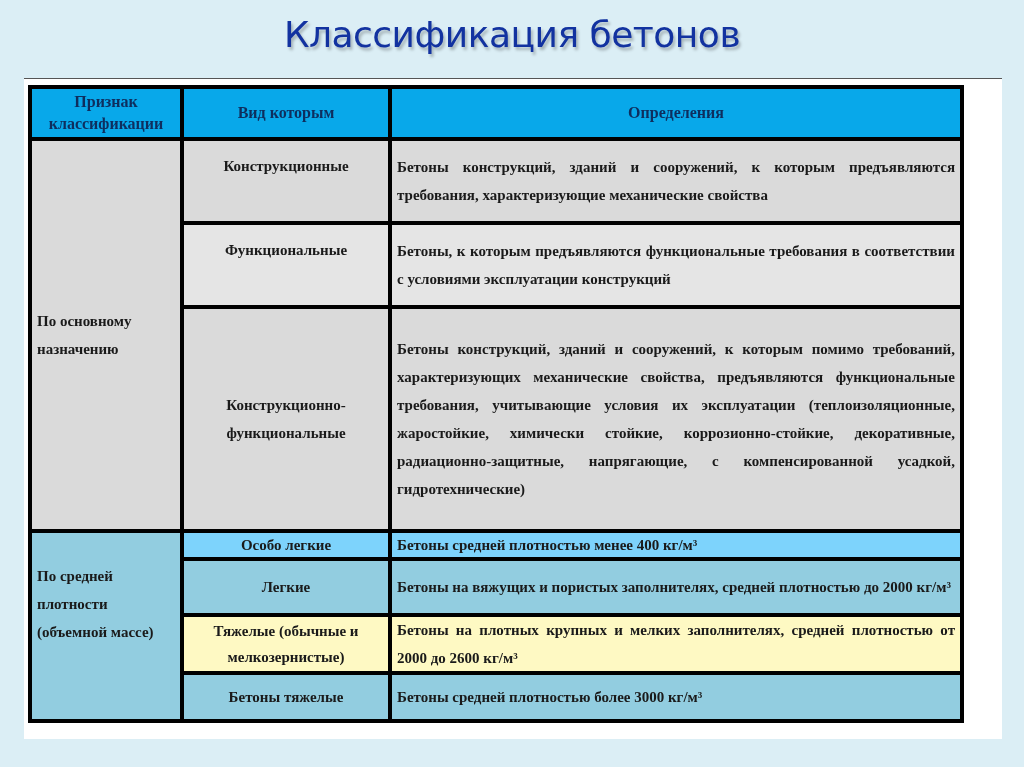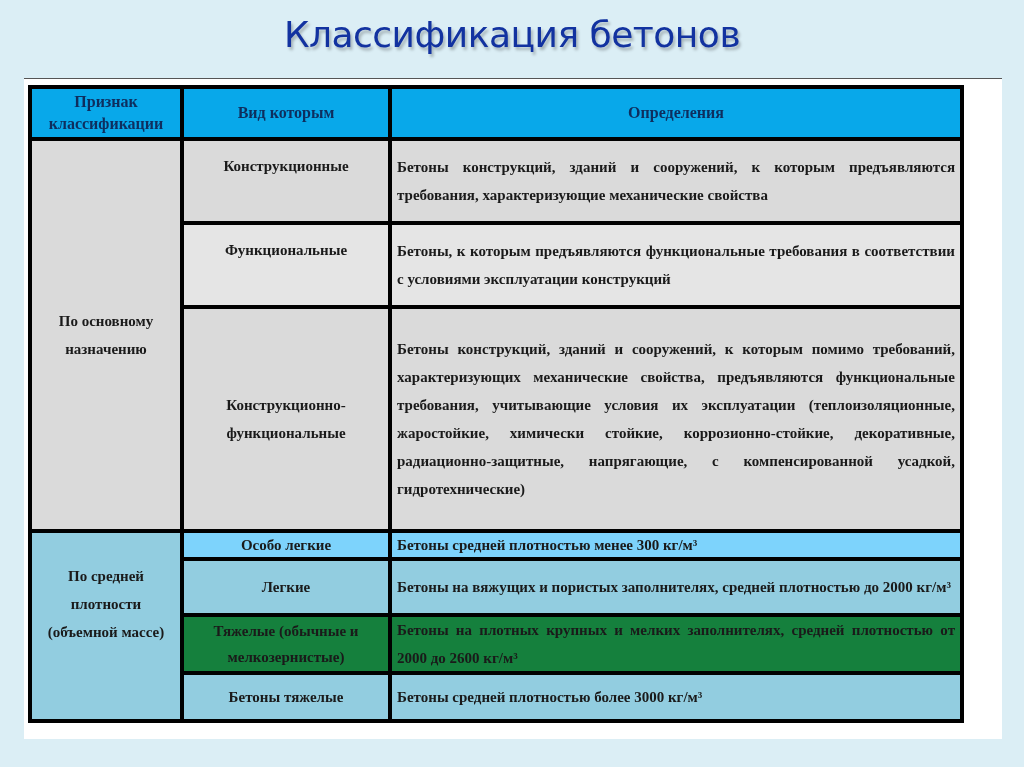--- a/index.html
+++ b/index.html
@@ -43,23 +43,23 @@
     background: #08a8ea;
     color: #0e2e5e;
     font-size: 16px;
     line-height: 22px;
     text-align: center;
   }
   .c-gray { background: #dadada; }
   .c-tan { background: #e5e5e5; }
   .c-lblue { background: #7dd3fc; }
   .c-blue { background: #92cde0; }
-  .c-mid { background: #15803d; }
+  .c-mid { background: #fef9c3; }
   .just { text-align: justify; text-align-last: left; }
-  .group { text-align: center; font-size: 17px; line-height: 26px; }
+  .group { font-size: 17px; line-height: 26px; }
   .kind { text-align: center; }
 </style>
 </head>
 <body>
 
 <div class="title">Классификация бетонов</div>
 
 <div class="sheet">
   <table class="tbl">
     <colgroup>
@@ -84,21 +84,21 @@
       <td class="c-tan just">Бетоны, к которым предъявляются функциональные требования в соответствии с условиями эксплуатации конструкций</td>
     </tr>
     <tr style="height:222px">
       <td class="c-gray kind">Конструкционно-функциональные</td>
       <td class="c-gray just">Бетоны конструкций, зданий и сооружений, к которым помимо требований, характеризующих механические свойства, предъявляются функциональные требования, учитывающие условия их эксплуатации (теплоизоляционные, жаростойкие, химически стойкие, коррозионно-стойкие, декоративные, радиационно-защитные, напрягающие, с компенсированной усадкой, гидротехнические)</td>
     </tr>
 
     <tr style="height:26px">
       <td rowspan="4" class="c-blue group" style="vertical-align:top;padding-top:30px">По средней плотности (объемной массе)</td>
       <td class="c-lblue kind" style="line-height:24px">Особо легкие</td>
-      <td class="c-lblue just" style="line-height:24px">Бетоны средней плотностью менее 300 кг/м³</td>
+      <td class="c-lblue just" style="line-height:24px">Бетоны средней плотностью менее 400 кг/м³</td>
     </tr>
     <tr style="height:54px">
       <td class="c-blue kind">Легкие</td>
       <td class="c-blue just">Бетоны на вяжущих и пористых заполнителях, средней плотностью до 2000 кг/м³</td>
     </tr>
     <tr style="height:54px">
       <td class="c-mid kind" style="line-height:26px">Тяжелые (обычные и мелкозернистые)</td>
       <td class="c-mid just">Бетоны на плотных крупных и мелких заполнителях, средней плотностью от 2000 до 2600 кг/м³</td>
     </tr>
     <tr style="height:46px">

